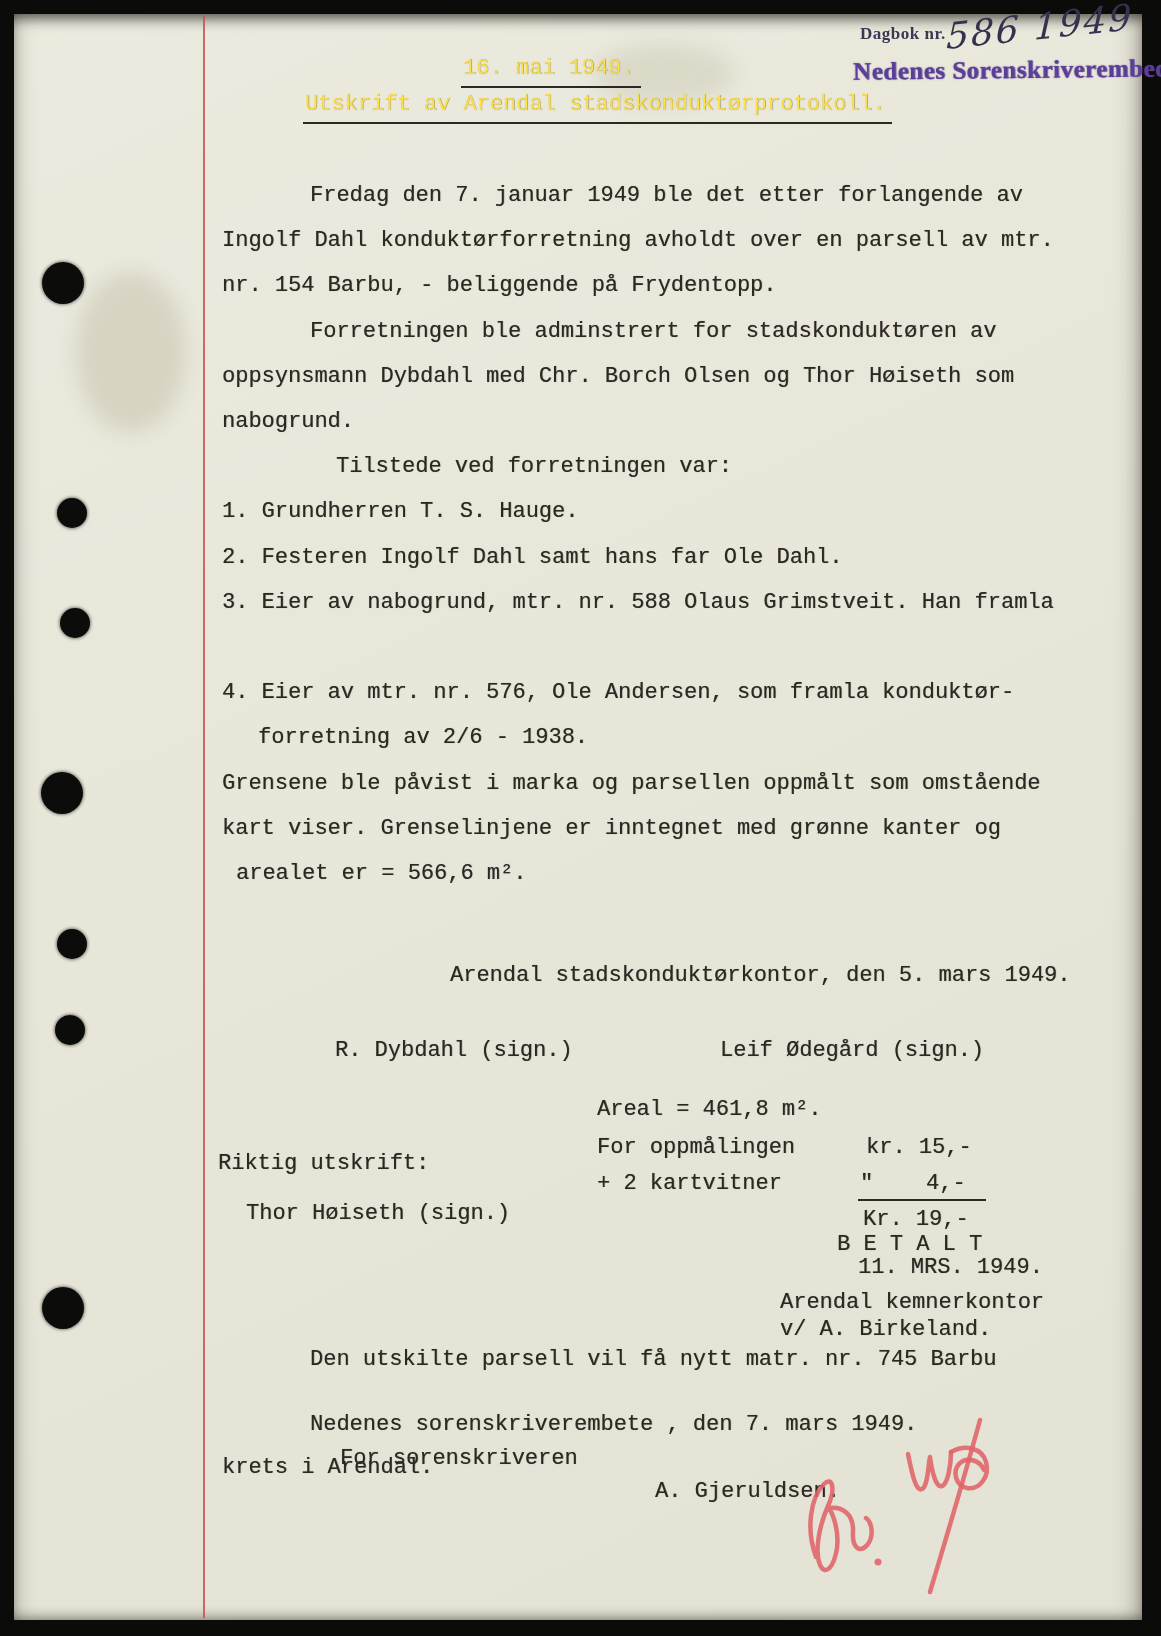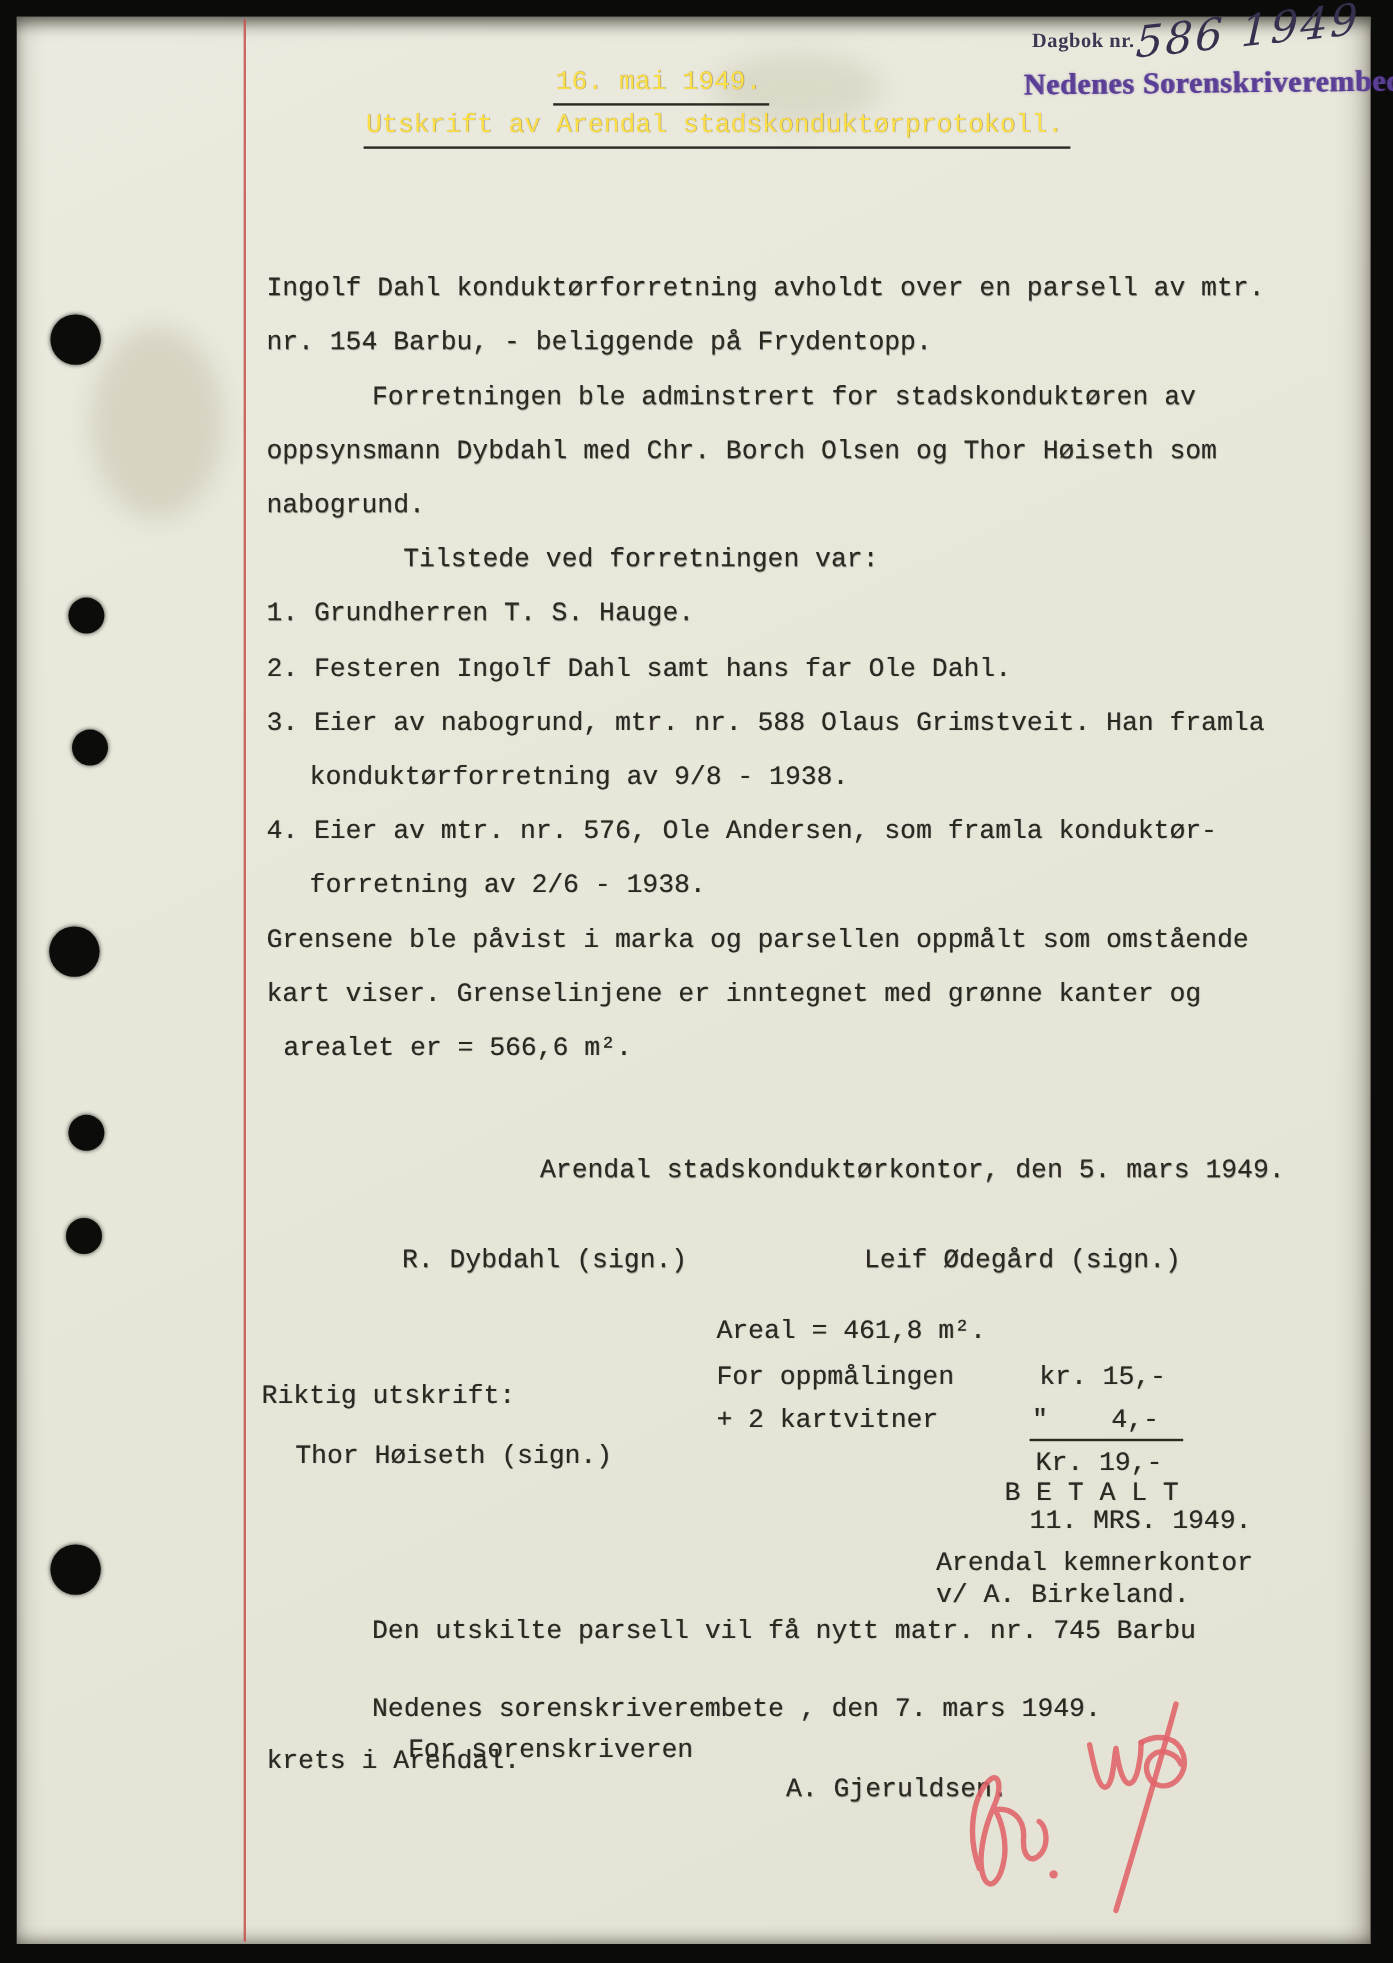--- a/index.html
+++ b/index.html
@@ -67,30 +67,30 @@
 
   <div class="dagbok-label">Dagbok nr.</div>
   <div class="dagbok-number">586 1949</div>
   <div class="office-stamp">Nedenes Sorenskriverembede</div>
 
   <div class="title-date">16. mai 1949.</div>
   <div class="title-doc">Utskrift av Arendal stadskonduktørprotokoll.</div>
 
   <div class="lines">
 
+  <div class="line" style="left: 310px; top: 182px;">Fredag den 7. januar 1949 ble det etter forlangende av</div>
       <div class="line" style="left: 222px; top: 227px;">Ingolf Dahl konduktørforretning avholdt over en parsell av mtr.</div>
       <div class="line" style="left: 222px; top: 272px;">nr. 154 Barbu, - beliggende på Frydentopp.</div>
       <div class="line" style="left: 310px; top: 318px;">Forretningen ble adminstrert for stadskonduktøren av</div>
       <div class="line" style="left: 222px; top: 363px;">oppsynsmann Dybdahl med Chr. Borch Olsen og Thor Høiseth som</div>
       <div class="line" style="left: 222px; top: 408px;">nabogrund.</div>
       <div class="line" style="left: 336px; top: 453px;">Tilstede ved forretningen var:</div>
       <div class="line" style="left: 222px; top: 498px;">1. Grundherren T. S. Hauge.</div>
       <div class="line" style="left: 222px; top: 544px;">2. Festeren Ingolf Dahl samt hans far Ole Dahl.</div>
       <div class="line" style="left: 222px; top: 589px;">3. Eier av nabogrund, mtr. nr. 588 Olaus Grimstveit. Han framla</div>
-      <div class="line" style="left: 258px; top: 634px;">konduktørforretning av 9/8 - 1938.</div>
       <div class="line" style="left: 222px; top: 679px;">4. Eier av mtr. nr. 576, Ole Andersen, som framla konduktør-</div>
       <div class="line" style="left: 258px; top: 724px;">forretning av 2/6 - 1938.</div>
       <div class="line" style="left: 222px; top: 770px;">Grensene ble påvist i marka og parsellen oppmålt som omstående</div>
       <div class="line" style="left: 222px; top: 815px;">kart viser. Grenselinjene er inntegnet med grønne kanter og</div>
       <div class="line" style="left: 236px; top: 860px;">arealet er = 566,6 m².</div>
       <div class="line" style="left: 450px; top: 962px;">Arendal stadskonduktørkontor, den 5. mars 1949.</div>
       <div class="line" style="left: 335px; top: 1037px;">R. Dybdahl (sign.)</div>
       <div class="line" style="left: 720px; top: 1037px;">Leif Ødegård (sign.)</div>
       <div class="line" style="left: 597px; top: 1096px;">Areal = 461,8 m².</div>
       <div class="line" style="left: 597px; top: 1134px;">For oppmålingen</div>

